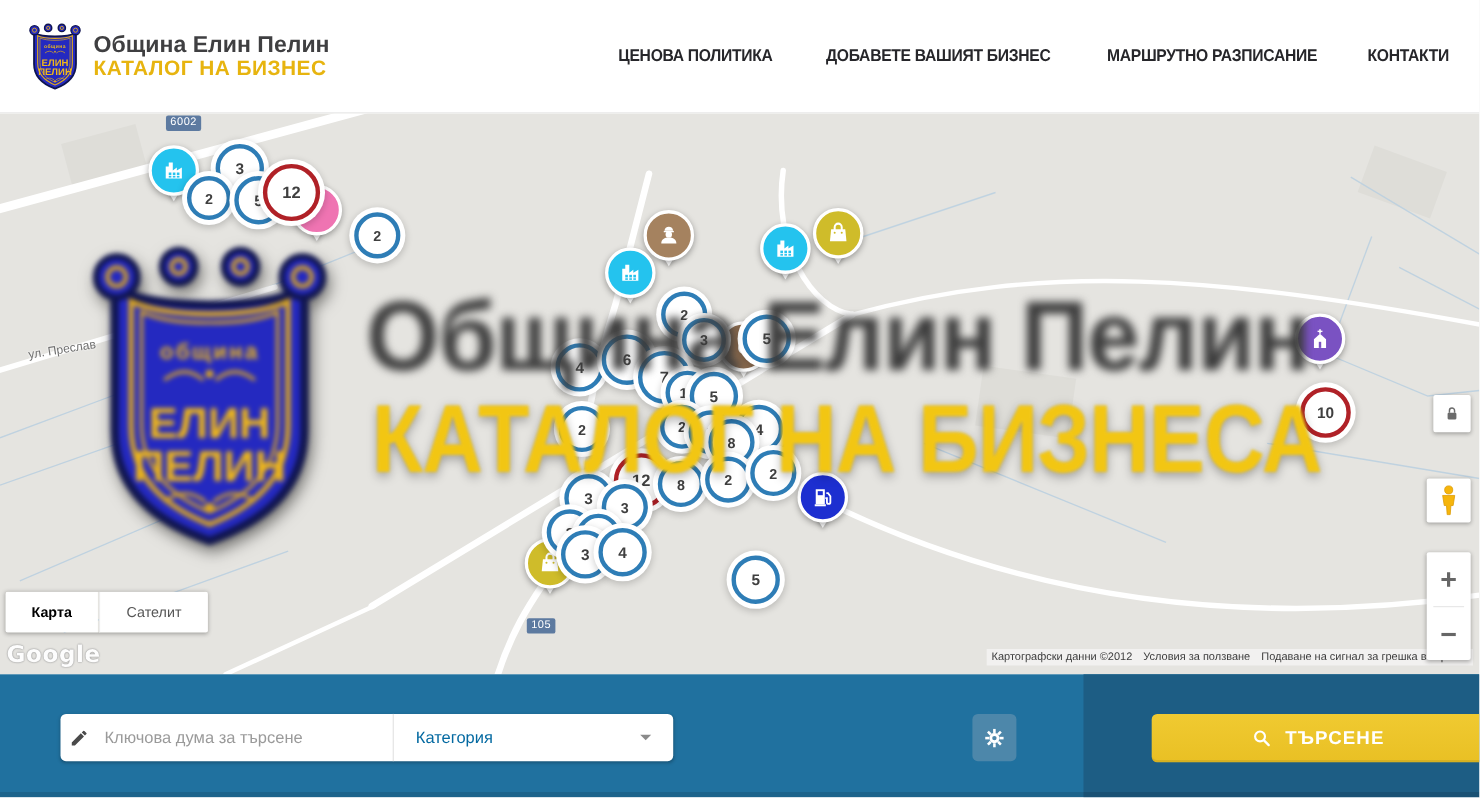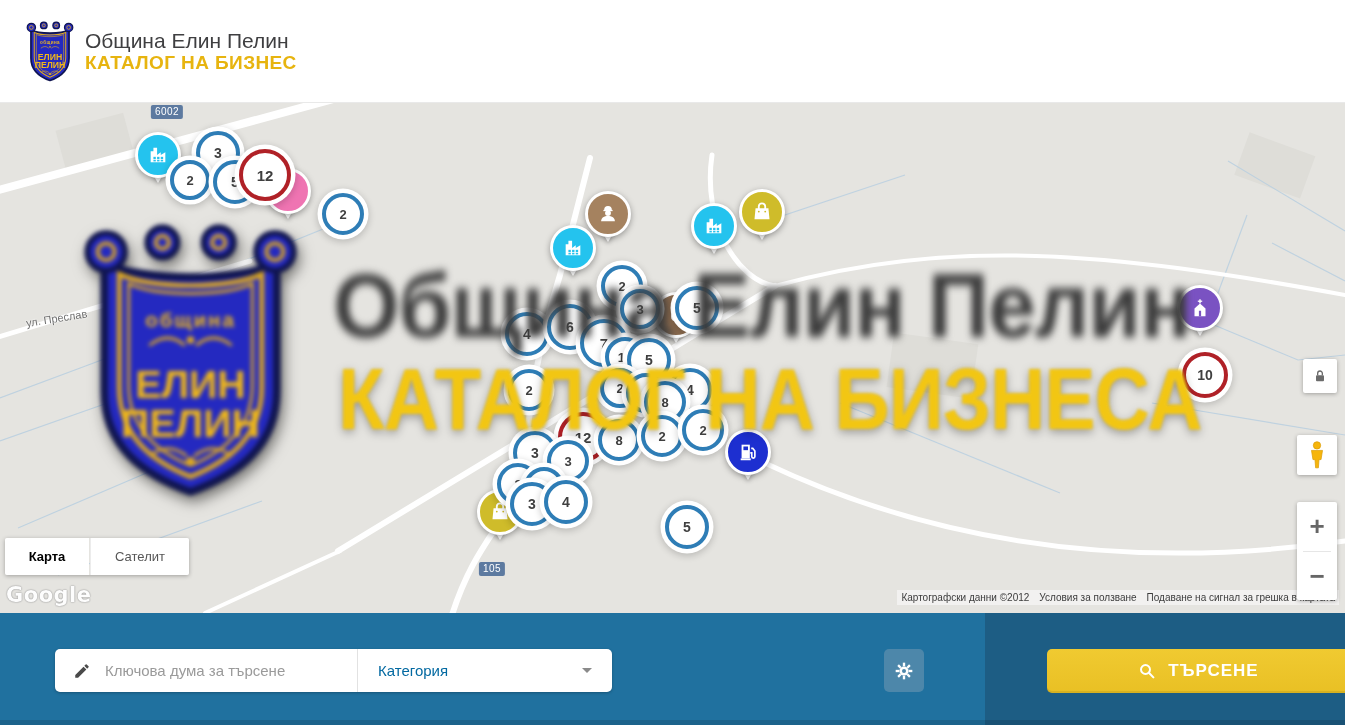--- a/index.html
+++ b/index.html
@@ -5,21 +5,21 @@
   html,body{margin:0;padding:0;background:#ffffff;}
   #app{position:relative;width:1345px;height:725px;overflow:hidden;background:#fff;
        font-family:"Liberation Sans",sans-serif;}
 
   
   .header{position:absolute;top:0;left:0;right:0;height:103px;background:#fff;
           border-bottom:1px solid #e9e9e9;display:flex;align-items:center;
           justify-content:space-between;padding:0 25px;box-sizing:border-box;z-index:30;}
   .brand{display:flex;align-items:center;gap:10px;cursor:pointer;}
   .brand-text{display:flex;flex-direction:column;line-height:1.12;}
-  .brand-title{font-size:21px;font-weight:400;color:#3f3f41;}
+  .brand-title{font-size:21px;font-weight:700;color:#3f3f41;}
   .brand-subtitle{font-size:19px;font-weight:700;color:#e7b40f;letter-spacing:.4px;}
   .nav{display:flex;gap:34px;align-items:center;}
   .nav-item{font-size:15.5px;font-weight:700;color:#26262a;letter-spacing:-.3px;
             cursor:pointer;white-space:nowrap;transform:scaleX(.92);transform-origin:center;}
 
   
   .map{position:absolute;top:103px;left:0;width:1345px;height:510px;background:#e5e4e0;
        overflow:hidden;cursor:grab;}
   .map svg.roads{position:absolute;left:0;top:0;z-index:0;}
   .layer{position:absolute;left:0;top:0;width:100%;height:100%;pointer-events:none;}
@@ -79,21 +79,21 @@
             font-weight:700;color:#666;cursor:pointer;line-height:1;}
   .zoom-div{height:1px;background:#e6e6e6;margin:0 6px;}
 
   
   .searchbar{position:absolute;top:613px;left:0;width:1345px;height:112px;background:#20719f;}
   .searchbar-dark{position:absolute;left:985px;right:0;top:0;bottom:0;background:#1d5d84;}
   .searchbar:after{content:'';position:absolute;left:0;right:0;bottom:0;height:5px;
                    background:rgba(0,0,0,.12);}
   .search-group{position:absolute;left:55px;top:36px;height:43px;display:flex;background:#fff;
                 border-radius:5px;box-shadow:0 1px 3px rgba(0,0,0,.25);z-index:2;}
-  .sg-keyword{width:302px;display:flex;align-items:center;gap:12px;padding-left:18px;
+  .sg-keyword{width:302px;display:flex;align-items:center;gap:12px;padding-left:8px;
               box-sizing:border-box;}
   .sg-keyword input{border:none;outline:none;font-size:15px;color:#444;width:230px;
                     font-family:"Liberation Sans",sans-serif;background:transparent;}
   .sg-keyword input::placeholder{color:#9a9a9a;}
   .sg-select{display:flex;align-items:center;justify-content:space-between;
              border-left:1px solid #e2e2e2;padding:0 20px;box-sizing:border-box;cursor:pointer;}
   .sg-cat{width:255px;} .sg-loc{width:258px;}
   .sg-select .val{font-size:15px;color:#0369a1;}
   .caret{width:0;height:0;border-left:5px solid transparent;border-right:5px solid transparent;
          border-top:5px solid #8a8a8a;}
@@ -131,20 +131,26 @@
         <circle cx="60" cy="65" r="2" fill="#dfaa1e"></circle>
         <text x="60" y="96" text-anchor="middle" font-size="21" font-weight="bold" fill="#f0b819">ЕЛИН</text>
         <text x="60" y="117" text-anchor="middle" font-size="21" font-weight="bold" fill="#f0b819">ПЕЛИН</text>
         <path d="M38 127 Q48 119 58 127 M62 127 Q72 119 82 127" stroke="#dfaa1e" stroke-width="1.5" fill="none"></path>
         <circle cx="60" cy="130" r="2.5" fill="#dfaa1e"></circle>
       </svg>
       <div class="brand-text">
         <span class="brand-title">Община Елин Пелин</span>
         <span class="brand-subtitle">КАТАЛОГ НА БИЗНЕС</span>
       </div>
+    </div>
+    <div class="nav">
+      <span class="nav-item">ЦЕНОВА ПОЛИТИКА</span>
+      <span class="nav-item">ДОБАВЕТЕ ВАШИЯТ БИЗНЕС</span>
+      <span class="nav-item">МАРШРУТНО РАЗПИСАНИЕ</span>
+      <span class="nav-item">КОНТАКТИ</span>
     </div>
   </div>
 
   <div class="map">
     <svg class="roads" width="1345" height="510" viewBox="0 0 1345 510">
       <g fill="#deddd8">
         <rect x="60" y="18" width="70" height="45" transform="rotate(-15 95 40)"></rect>
         <rect x="890" y="235" width="85" height="55" transform="rotate(8 932 262)"></rect>
         <rect x="1240" y="40" width="70" height="45" transform="rotate(20 1275 62)"></rect>
       </g>

